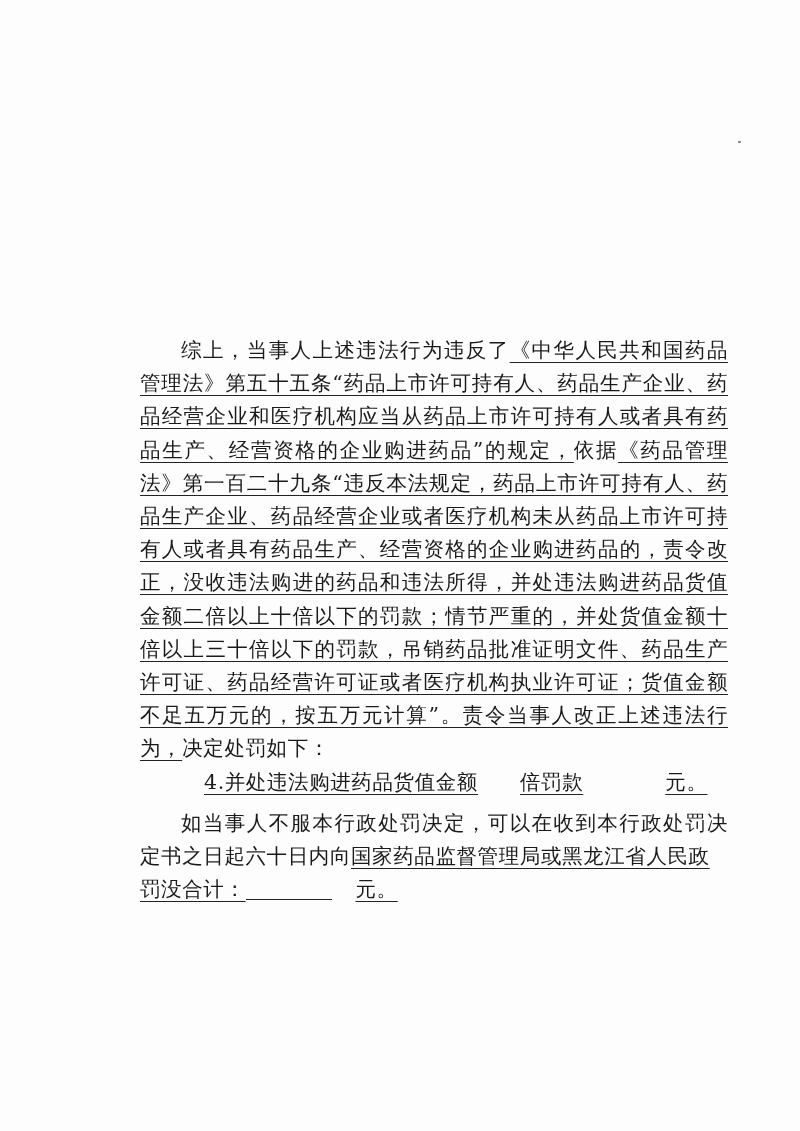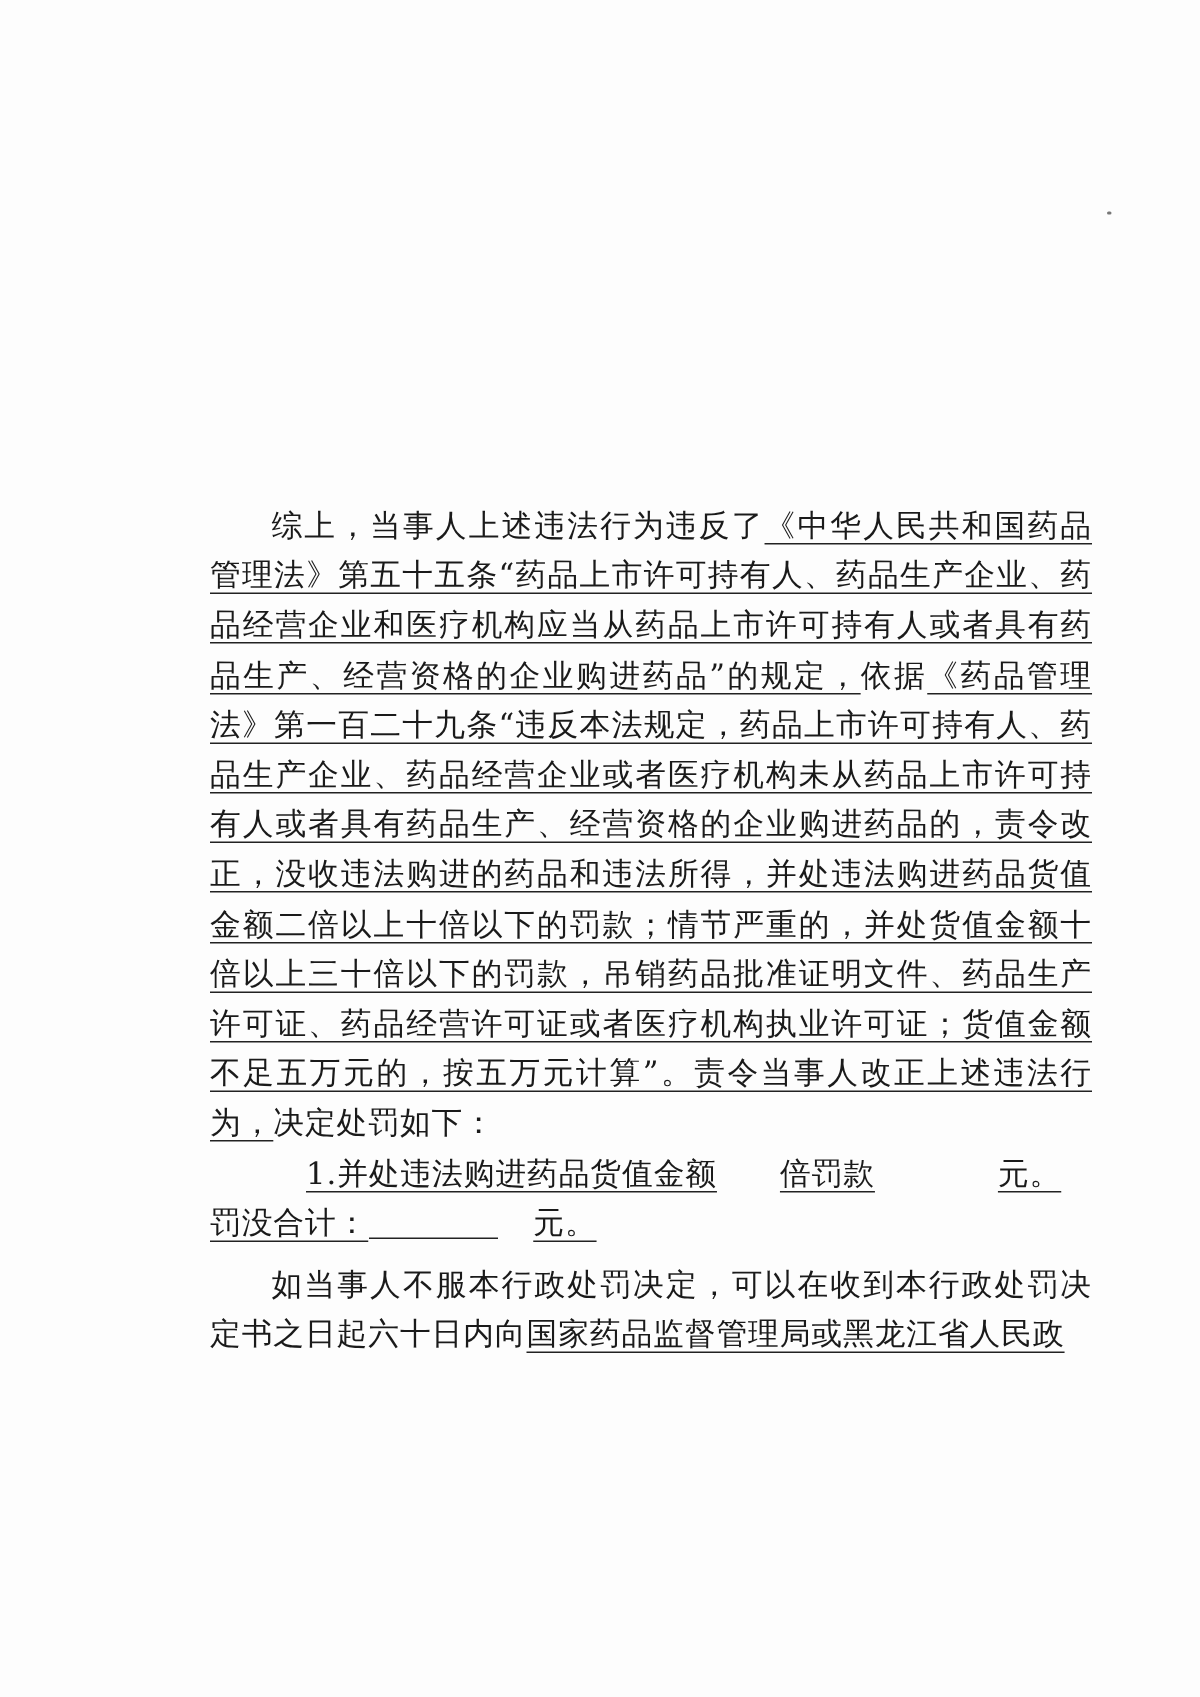--- a/index.html
+++ b/index.html
@@ -67,22 +67,22 @@
 <div class="page">
 
   <span class="speck" style="left:738px; top:141px;"></span>
 
   <div class="body-text">
 
     <p class="para"><span>综上，当事人上述违法行为违反了</span><span class="u">《中华人民共和国药品管理法》第五十五条“药品上市许可持有人、药品生产企业、药品经营企业和医疗机构应当从药品上市许可持有人或者具有药品生产、经营资格的企业购进药品”的规定，</span><span>依据</span><span class="u">《药品管理法》第一百二十九条“违反本法规定，药品上市许可持有人、药品生产企业、药品经营企业或者医疗机构未从药品上市许可持有人或者具有药品生产、经营资格的企业购进药品的，责令改正，没收违法购进的药品和违法所得，并处违法购进药品货值金额二倍以上十倍以下的罚款；情节严重的，并处货值金额十倍以上三十倍以下的罚款，吊销药品批准证明文件、药品生产许可证、药品经营许可证或者医疗机构执业许可证；货值金额不足五万元的，按五万元计算”。责令当事人改正上述违法行为，</span><span>决定处罚如下：</span></p>
 
 
 
-    <p class="para noindent" style="padding-left:64px;"><span class="u">1.并处违法购进药品货值金额</span><span style="display:inline-block; width:42px;"></span><span class="u">倍罚款</span><span class="blank" style="width:82px; border-bottom:none;"></span><span class="u">元。</span></p>
+    <p class="para noindent" style="padding-left:64px;"><span class="u">4.并处违法购进药品货值金额</span><span style="display:inline-block; width:42px;"></span><span class="u">倍罚款</span><span class="blank" style="width:82px; border-bottom:none;"></span><span class="u">元。</span></p>
 
     <p class="para noindent" style="margin-top:-33.2px; padding-left:0;"><span style="display:inline-block; width:566px;"></span><span class="u" style="position:relative; left:-2px;"></span></p>
 
+    <p class="para" style="margin-top:8px;"><span>如当事人不服本行政处罚决定，可以在收到本行政处罚决定书之日起六十日内向</span><span class="u">国家药品监督管理局或黑龙江省人民政</span></p>
+
     <p class="para noindent"><span class="u">罚没合计：</span><span class="blank" style="width:86px; border-bottom:1.4px solid #222;"></span><span style="display:inline-block; width:24px;"></span><span class="u">元。</span></p>
-
-    <p class="para" style="margin-top:8px;"><span>如当事人不服本行政处罚决定，可以在收到本行政处罚决定书之日起六十日内向</span><span class="u">国家药品监督管理局或黑龙江省人民政</span></p>
 
   </div>
 </div>
 
 </body></html>

